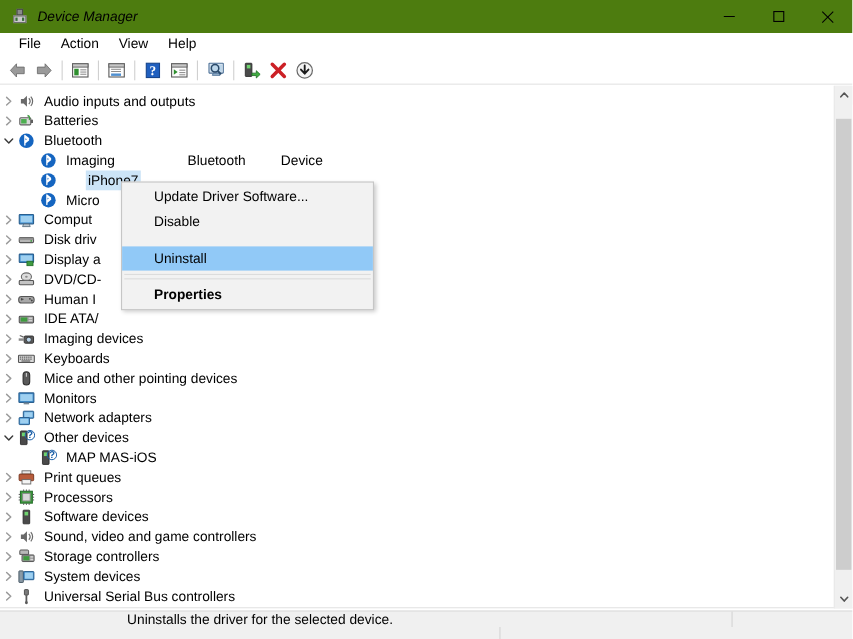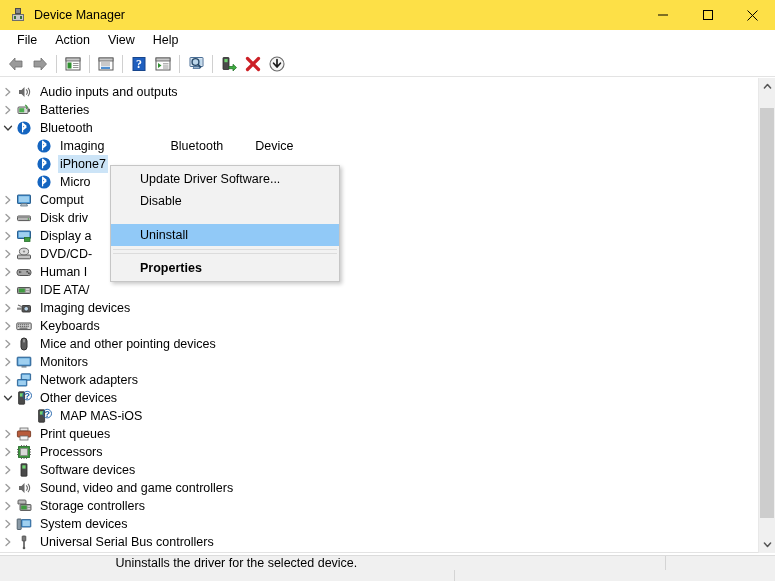--- a/index.html
+++ b/index.html
@@ -14,22 +14,22 @@
     position: relative;
     width: 775px; height: 581px;
     background: #ffffff;
     box-sizing: border-box;
   }
 
   
   .titlebar {
     position: absolute; left: 0; top: 0;
     width: 775px; height: 30px;
-    background: #fde047;
-    display: flex; align-items: center;
+    background: #4d7c0f;
+    display: flex; align-items: center; font-style: italic;
   }
   .title-icon {
     width: 16px; height: 16px;
     margin-left: 10px; margin-right: 8px;
     position: relative;
     flex: none;
   }
   .title-icon .dm-body {
     position: absolute; left: 2px; top: 7px;
     width: 12px; height: 7px;
@@ -143,20 +143,21 @@
     margin-right: 6px;
     position: relative;
   }
   .ticon svg { display: block; }
   .tlabel {
     line-height: 18px;
     padding: 0 2px;
   }
   .trow.sel .tlabel {
     background: #cce4f7;
+    margin-left: 20px;
   }
   .indent1 { padding-left: 20px; }
 
   
   .col-gap-a { display: inline-block; width: 62px; }
   .col-gap-b { display: inline-block; width: 28px; }
 
   
   .vscroll {
     position: absolute;

